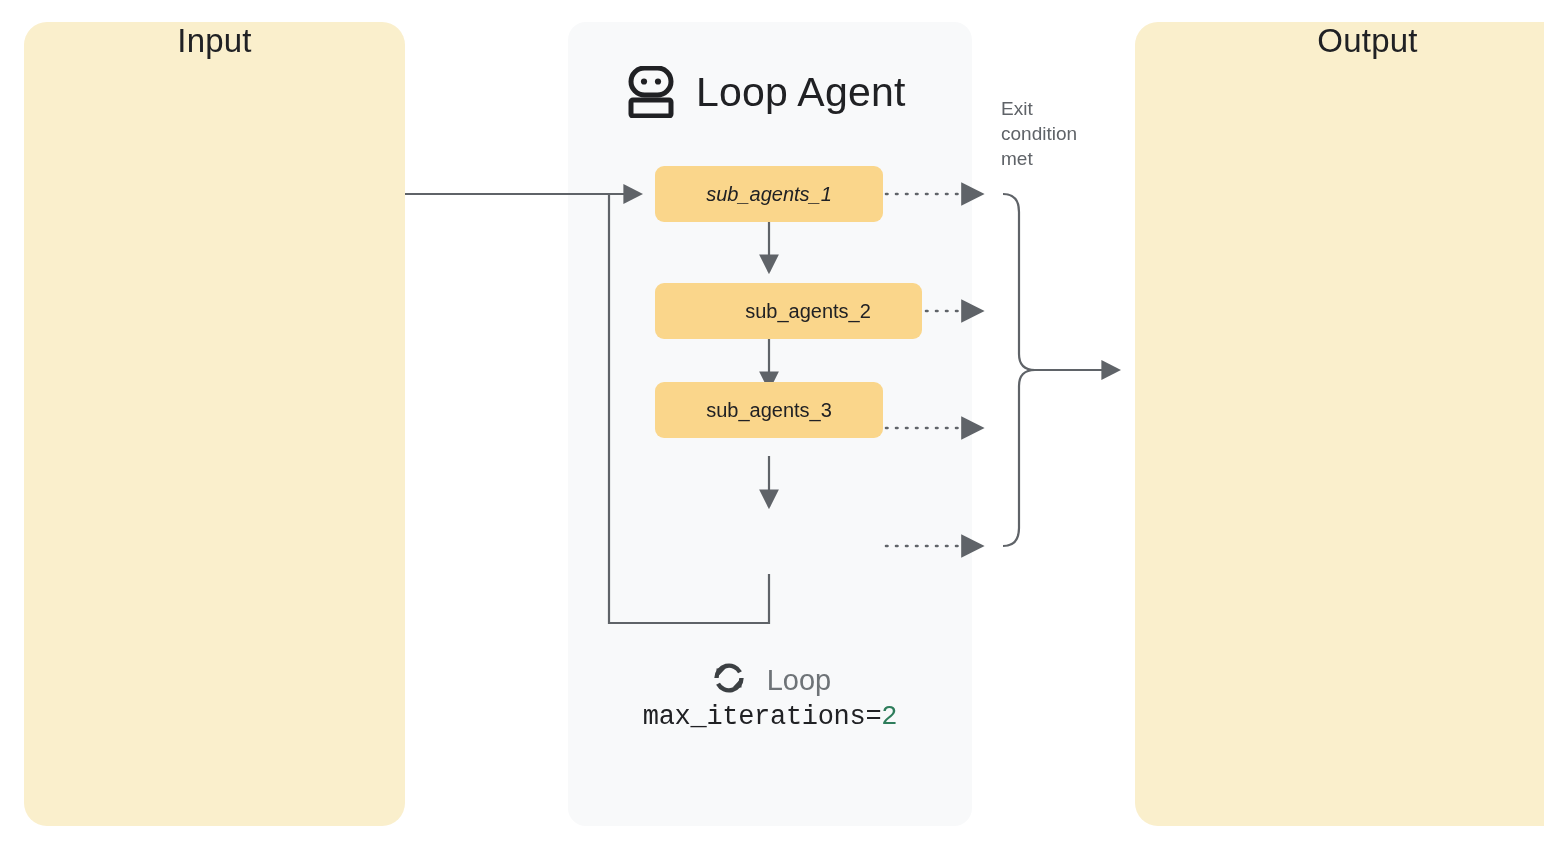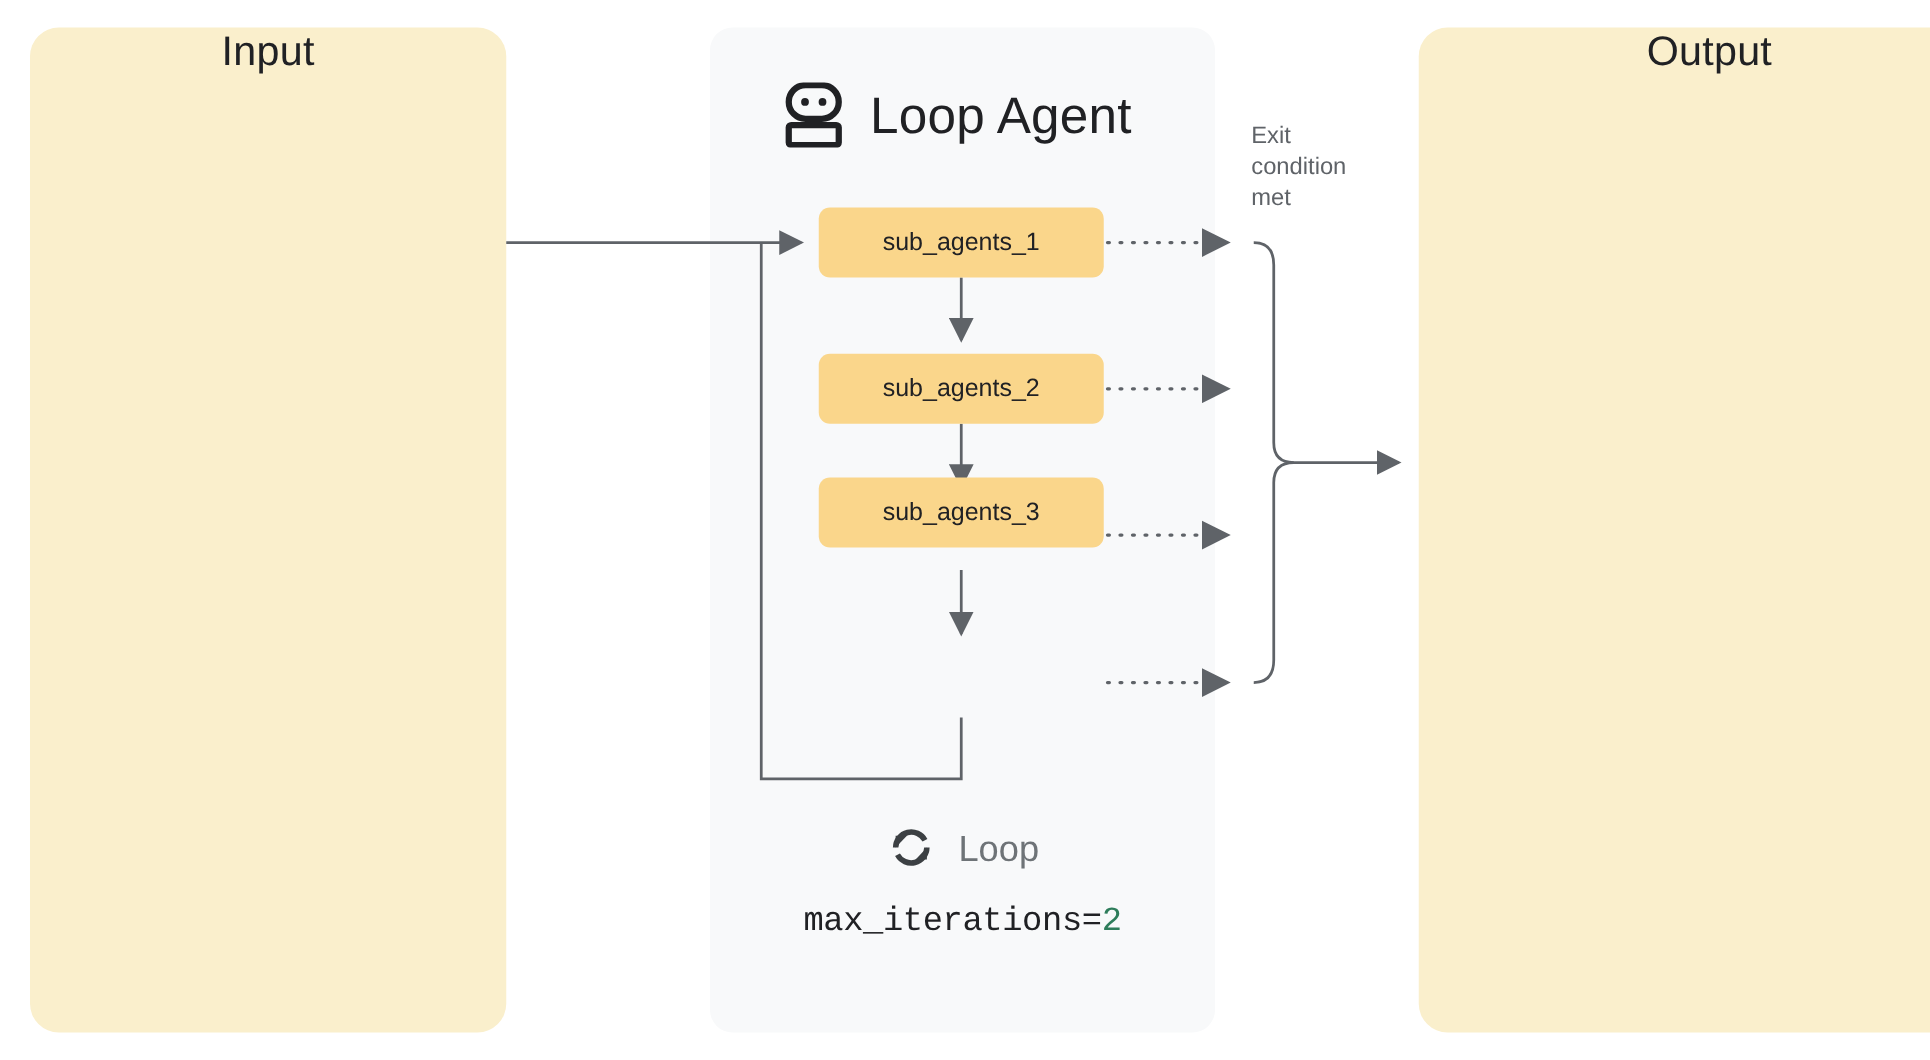--- a/index.html
+++ b/index.html
@@ -71,22 +71,22 @@
     background: #FAD68B;
     border-radius: 9px;
     display: flex;
     align-items: center;
     justify-content: center;
   }
   .sub-agent-label {
     font-size: 20px;
     color: #202124;
   }
-  #sub-agent-1 { top: 166px; }
-  #sub-agent-2 { top: 283px; }
+  #sub-agent-1 { top: 166px; font-style: italic; }
+  #sub-agent-2 { top: 283px; padding-left: 39px; }
   #sub-agent-3 { top: 382px; }
   #sub-agent-4 { top: 518px; }
 
   
   #wires {
     position: absolute;
     left: 0;
     top: 0;
     width: 1544px;
     height: 848px;
@@ -116,21 +116,21 @@
     display: flex;
     align-items: center;
     justify-content: center;
     gap: 18px;
   }
   #loop-label {
     font-size: 29px;
     color: #6E7377;
   }
   #max-iterations {
-    margin-top: 20px;
+    margin-top: 0;
     font-family: "Liberation Mono", monospace;
     font-size: 27px;
     color: #202124;
     letter-spacing: -0.3px;
   }
   #max-iterations .num { color: #2E7D5B; }
 </style>
 </head>
 <body>
 

